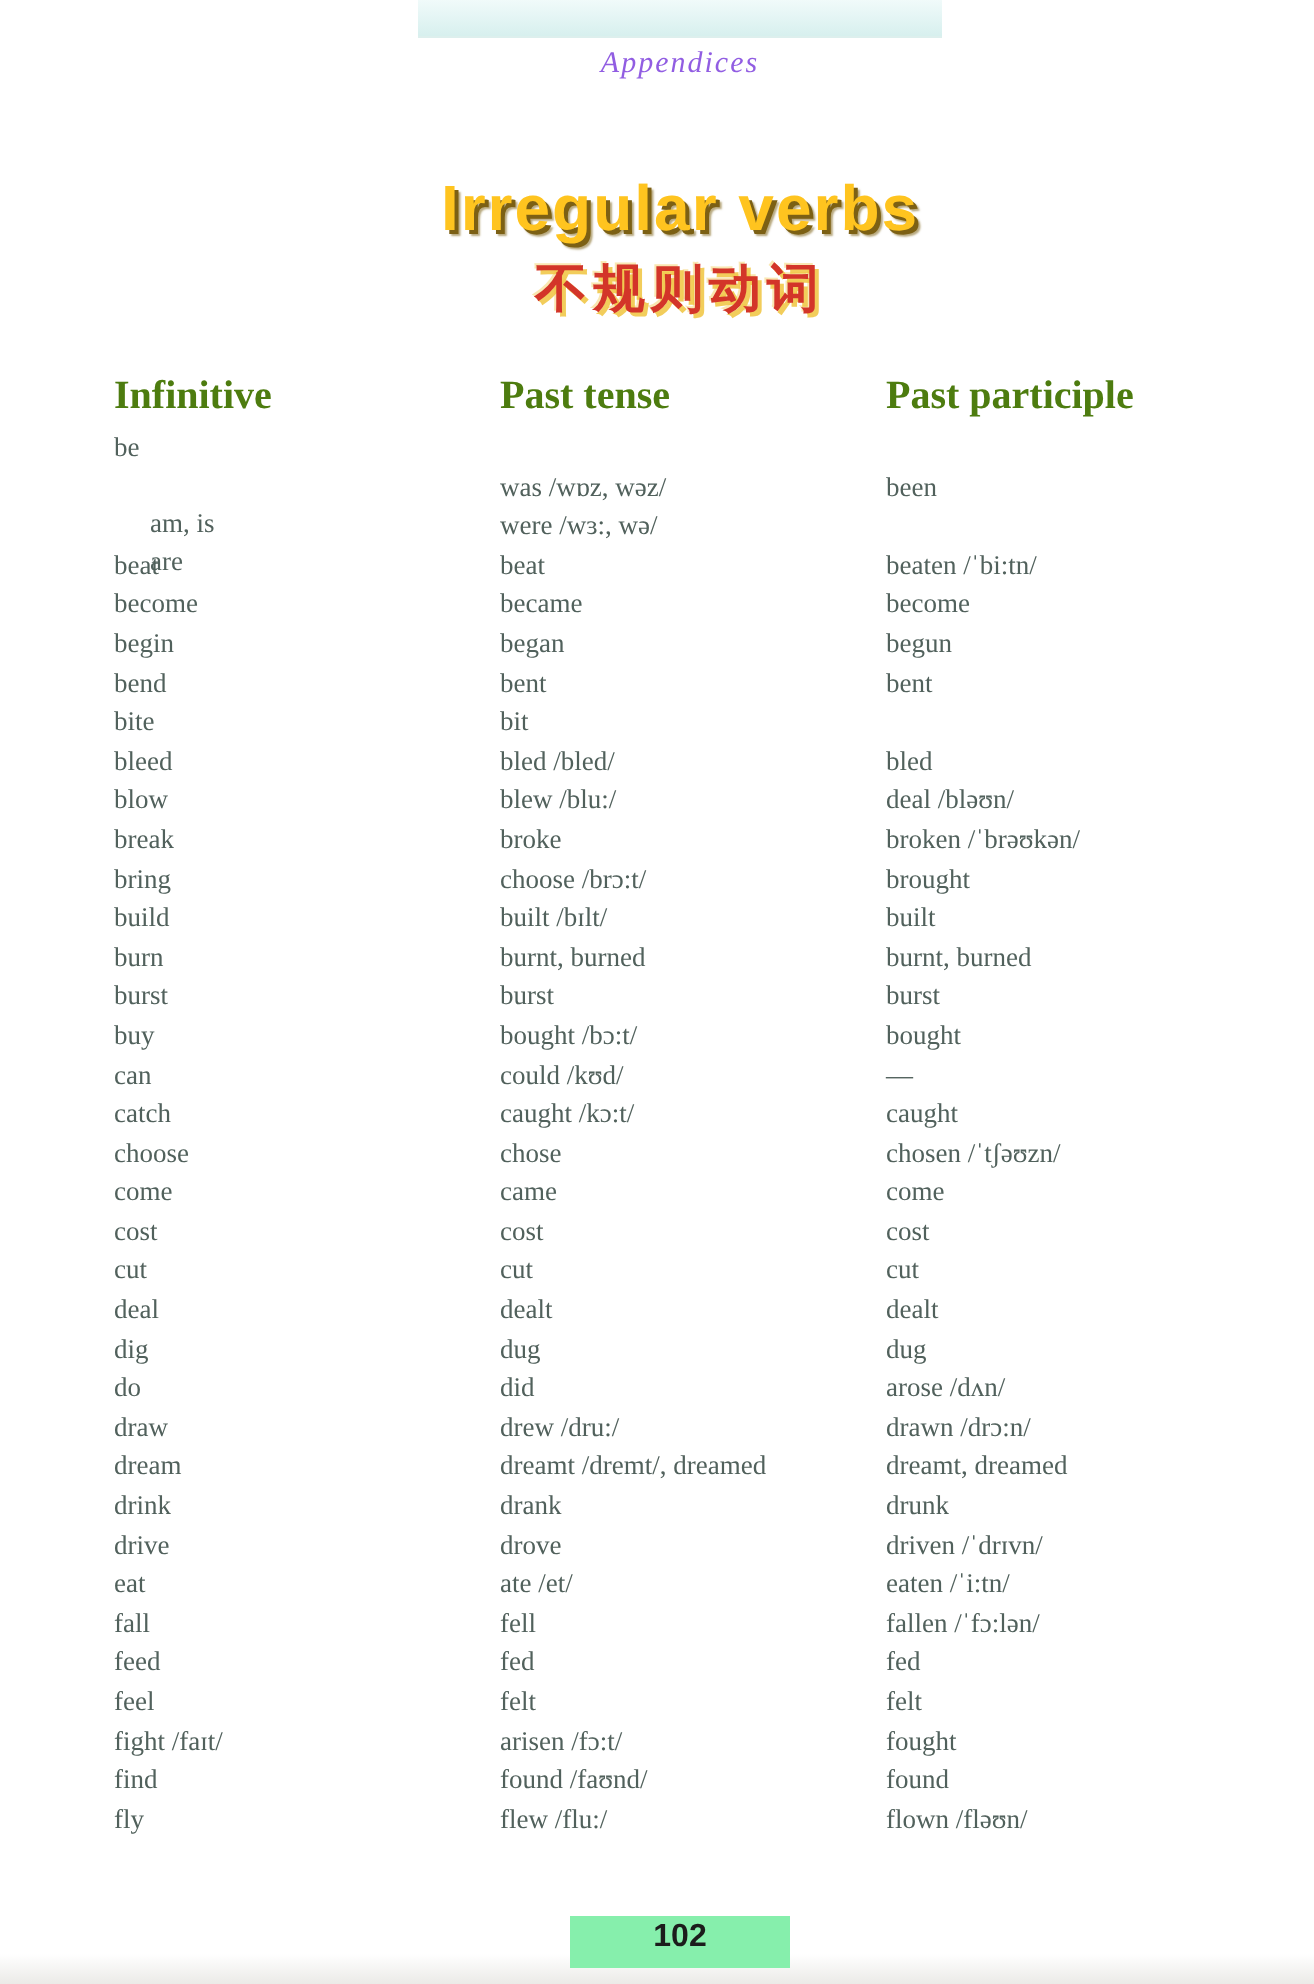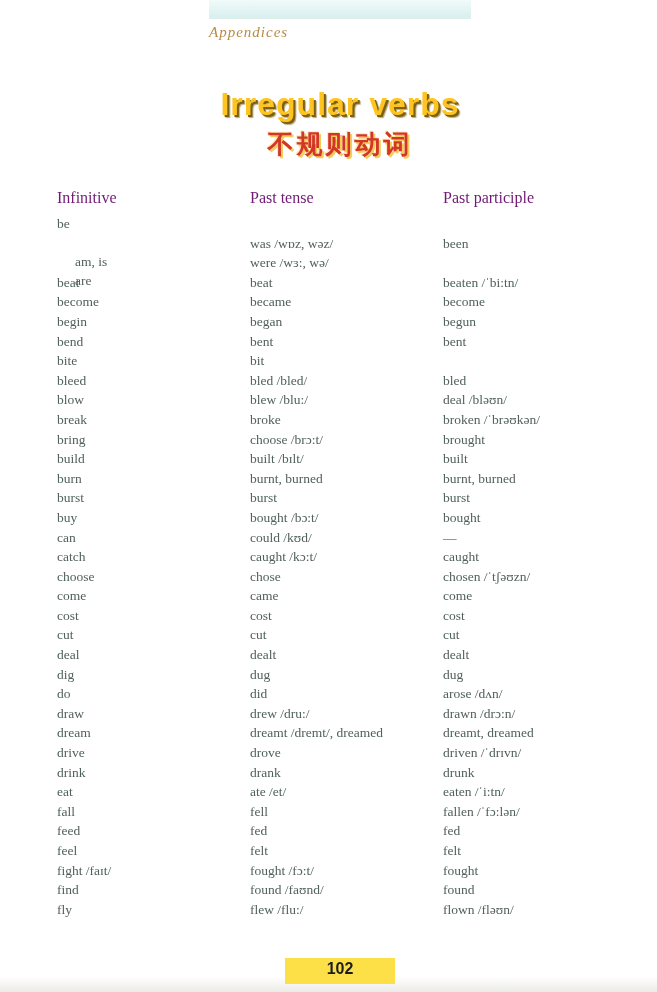--- a/index.html
+++ b/index.html
@@ -19,26 +19,26 @@
     left: 209px; top: 0;
     width: 262px; height: 19px;
     background: linear-gradient(to bottom, rgba(223,245,244,0.45), rgba(198,233,231,0.70));
     border-bottom: 1px solid #ddefed;
   }
   
   .running-header {
     position: absolute;
     left: 209px; top: 24px;
     width: 262px;
-    text-align: left;
+    text-align: center;
     font-family: "Liberation Serif", "DejaVu Serif", serif;
     font-style: italic;
     font-size: 15px;
     letter-spacing: 1px;
-    color: #a16207;
+    color: #6d28d9;
     opacity: 0.75;
   }
 
   
   .title {
     position: absolute;
     left: 0; top: 86px;
     width: 680px;
     text-align: center;
     font-family: "Liberation Sans", "DejaVu Sans", sans-serif;
@@ -70,23 +70,23 @@
   }
   .thead, .row {
     display: grid;
     grid-template-columns: 193px 193px 214px;
     padding-left: 57px;
   }
   .thead {
     margin-bottom: 5px;
   }
   .th {
-    font-weight: normal;
-    font-size: 16px;
-    color: #701a75;
+    font-weight: bold;
+    font-size: 20px;
+    color: #4d7c0f;
     line-height: 22px;
   }
   .row { height: 19.6px; }
   .cell {
     font-size: 13.5px;
     line-height: 19.6px;
     color: #51615c;
     white-space: nowrap;
     overflow: visible;
   }
@@ -100,21 +100,21 @@
     background: linear-gradient(to bottom, rgba(236,235,232,0.0), rgba(230,229,225,0.8));
   }
   .footer {
     position: absolute;
     left: 0; bottom: 8px;
     width: 680px;
     text-align: center;
   }
   .page-num {
     display: inline-block;
-    background: #fde047;
+    background: #86efac;
     padding: 2px 42px 6px 42px;
     font-family: "Liberation Sans", "DejaVu Sans", sans-serif;
     font-weight: bold;
     font-size: 16px;
     color: #1c1c1c;
   }
 </style>
 </head>
 <body>
 
@@ -263,30 +263,30 @@
           <div class="cell">draw</div>
           <div class="cell">drew /dru:/</div>
           <div class="cell">drawn /drɔ:n/</div>
         </div>
         <div class="row">
           <div class="cell">dream</div>
           <div class="cell">dreamt /dremt/, dreamed</div>
           <div class="cell">dreamt, dreamed</div>
         </div>
         <div class="row">
+          <div class="cell">drink</div>
+          <div class="cell">drank</div>
+          <div class="cell">drunk</div>
+        </div>
+        <div class="row">
           <div class="cell">drive</div>
           <div class="cell">drove</div>
           <div class="cell">driven /ˈdrɪvn/</div>
         </div>
         <div class="row">
-          <div class="cell">drink</div>
-          <div class="cell">drank</div>
-          <div class="cell">drunk</div>
-        </div>
-        <div class="row">
           <div class="cell">eat</div>
           <div class="cell">ate /et/</div>
           <div class="cell">eaten /ˈi:tn/</div>
         </div>
         <div class="row">
           <div class="cell">fall</div>
           <div class="cell">fell</div>
           <div class="cell">fallen /ˈfɔ:lən/</div>
         </div>
         <div class="row">
@@ -294,21 +294,21 @@
           <div class="cell">fed</div>
           <div class="cell">fed</div>
         </div>
         <div class="row">
           <div class="cell">feel</div>
           <div class="cell">felt</div>
           <div class="cell">felt</div>
         </div>
         <div class="row">
           <div class="cell">fight /faɪt/</div>
-          <div class="cell">fought /fɔ:t/</div>
+          <div class="cell">arisen /fɔ:t/</div>
           <div class="cell">fought</div>
         </div>
         <div class="row">
           <div class="cell">find</div>
           <div class="cell">found /faʊnd/</div>
           <div class="cell">found</div>
         </div>
         <div class="row">
           <div class="cell">fly</div>
           <div class="cell">flew /flu:/</div>

